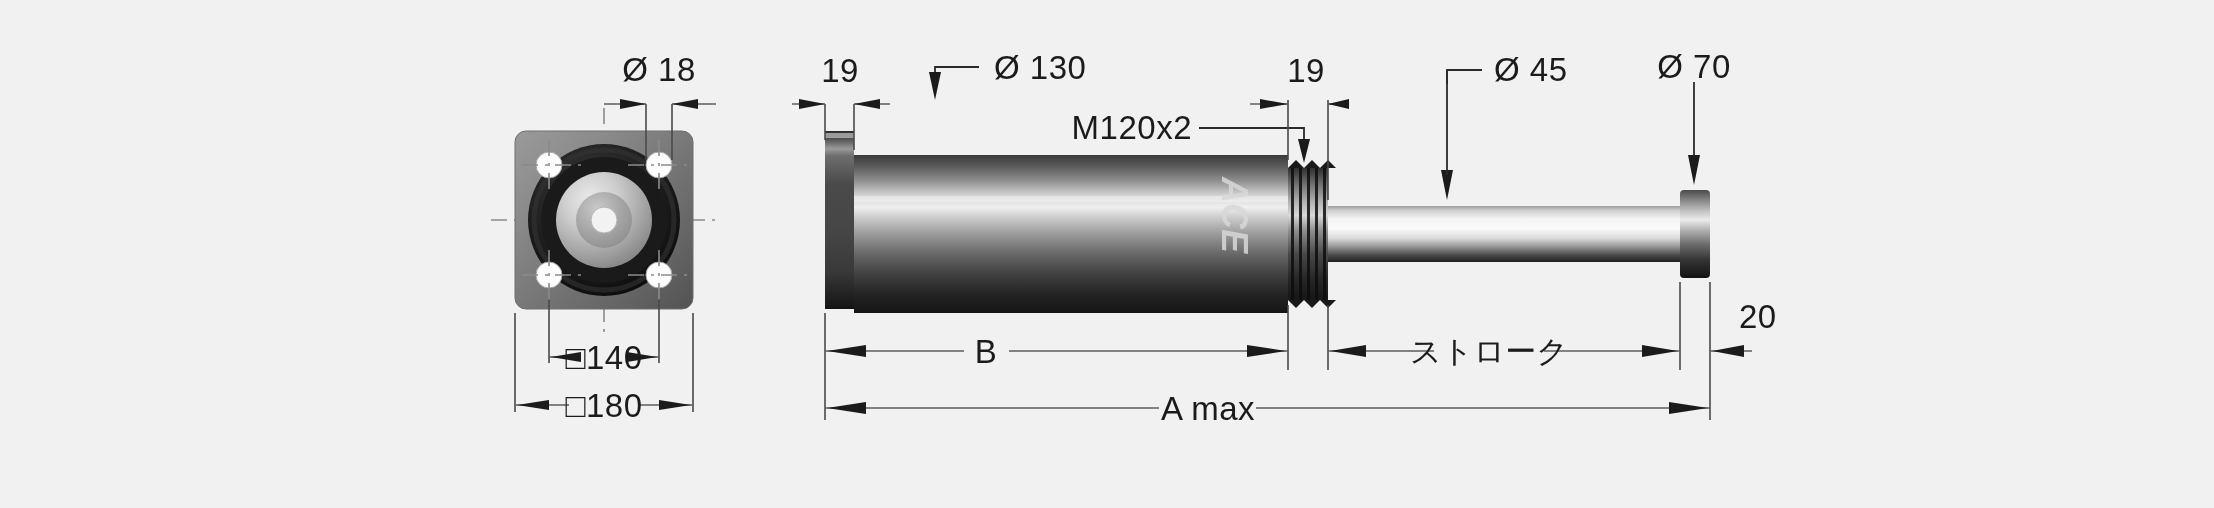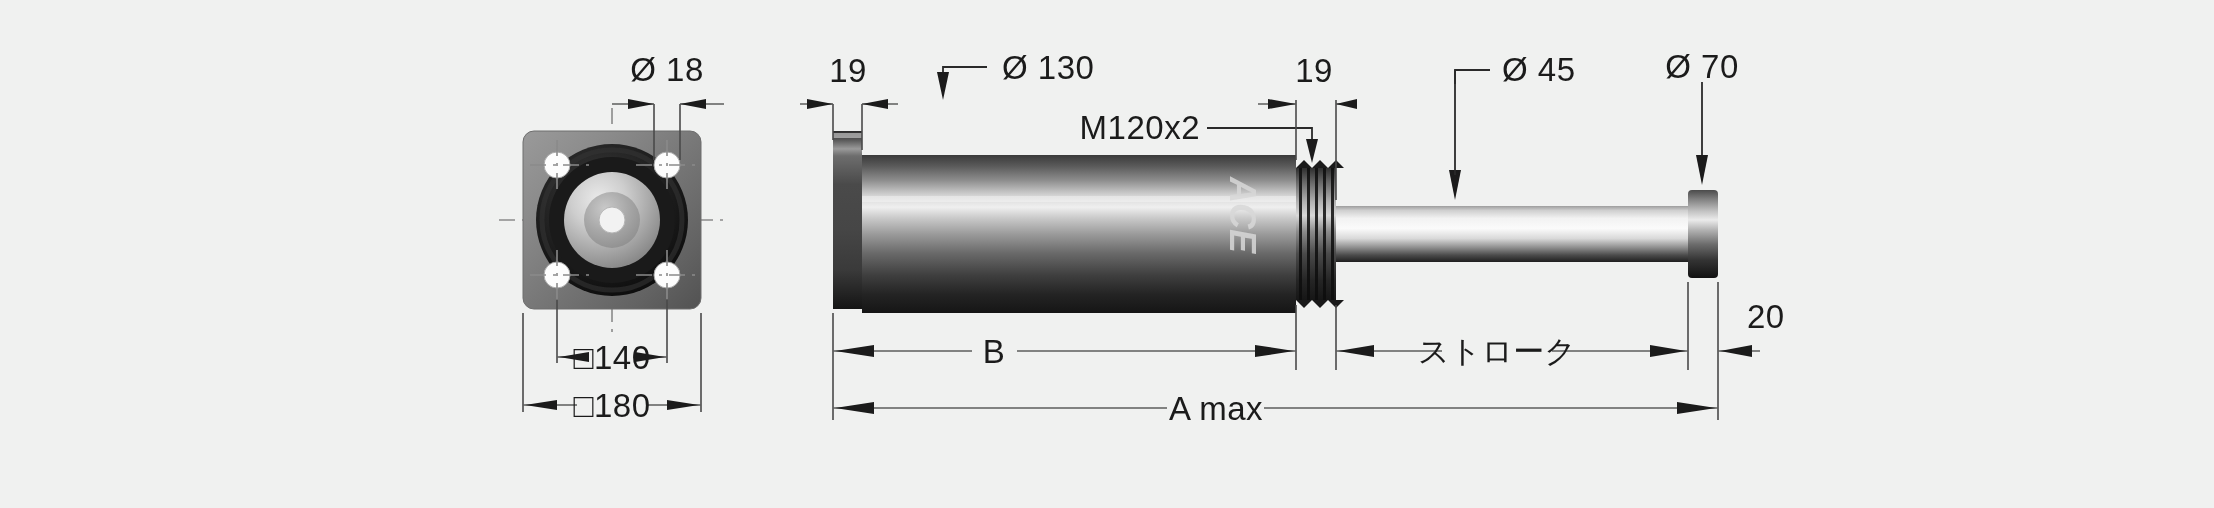--- a/index.html
+++ b/index.html
@@ -7,21 +7,21 @@
     background: #f0f1f0;
   }
   body {
     width: 2214px; height: 508px;
     font-family: "Liberation Sans", sans-serif;
     overflow: hidden;
     position: relative;
   }
   #stage {
     position: absolute;
-    left: 12px; top: 0;
+    left: 4px; top: 0;
     width: 1966px; height: 508px;
     background: #f97316;
   }
   svg#drawing {
     position: absolute;
     left: 0; top: 0;
     width: 2214px;
     height: 508px;
     display: block;
   }

